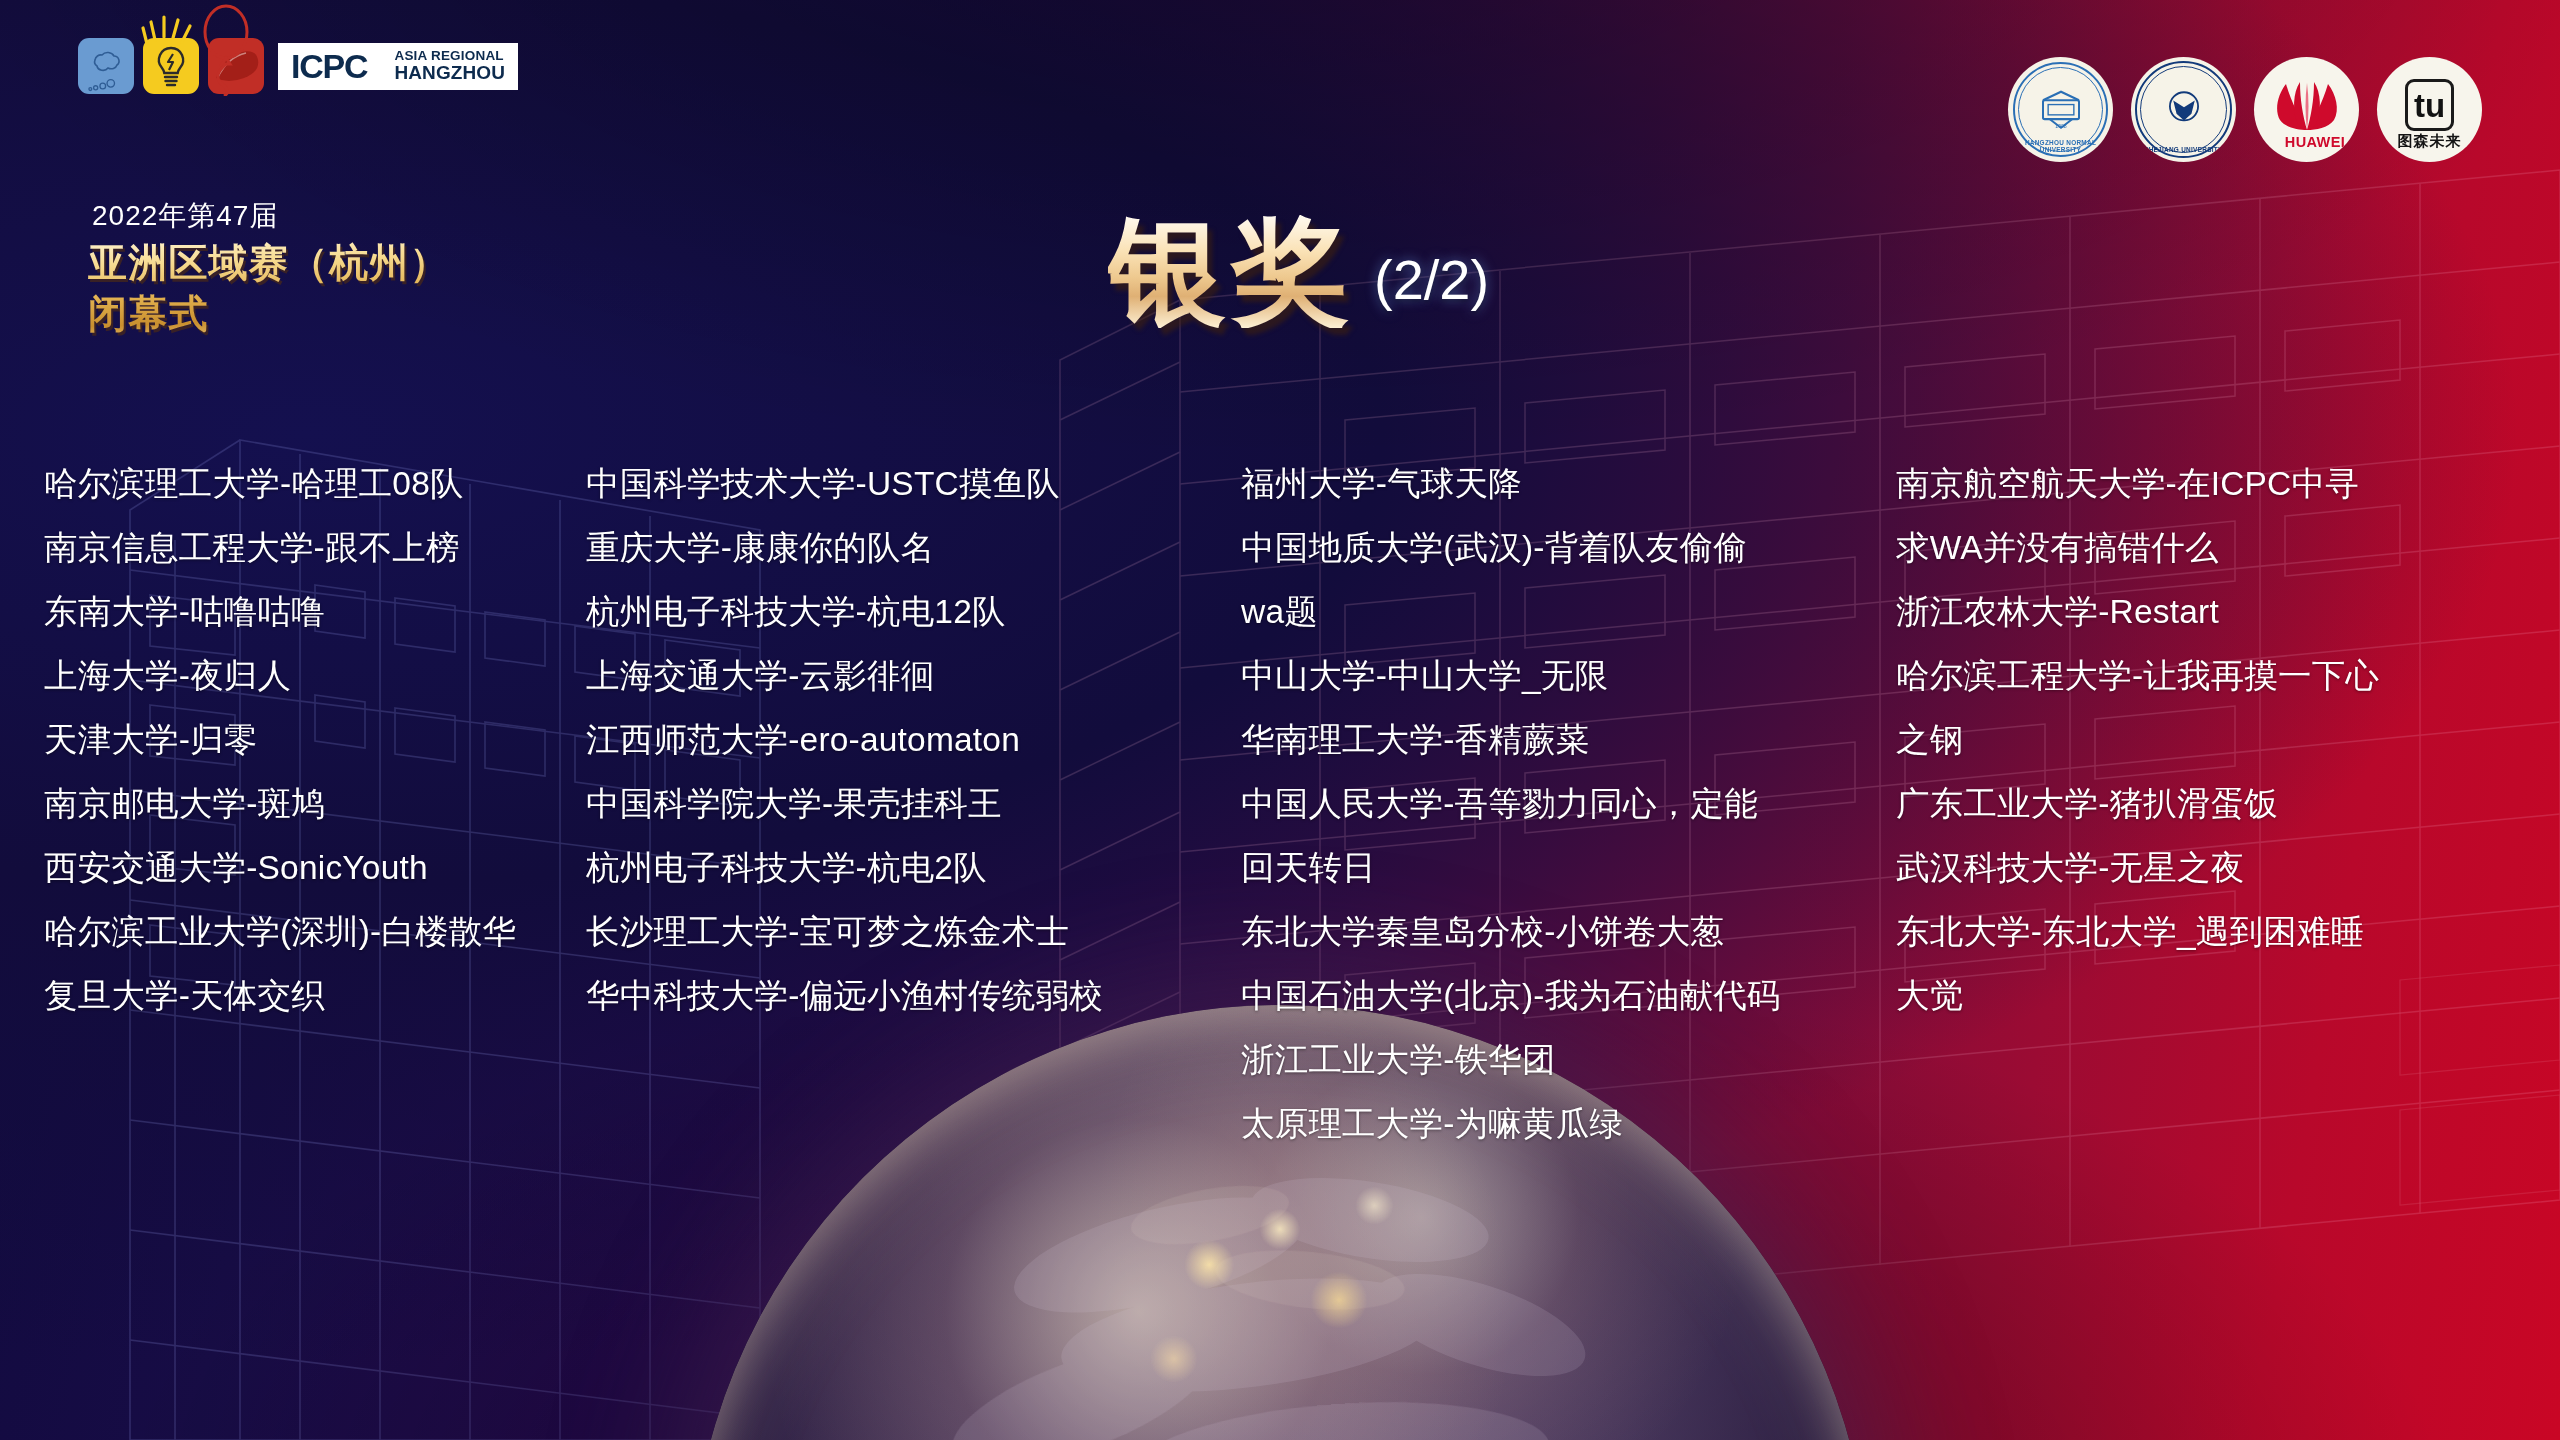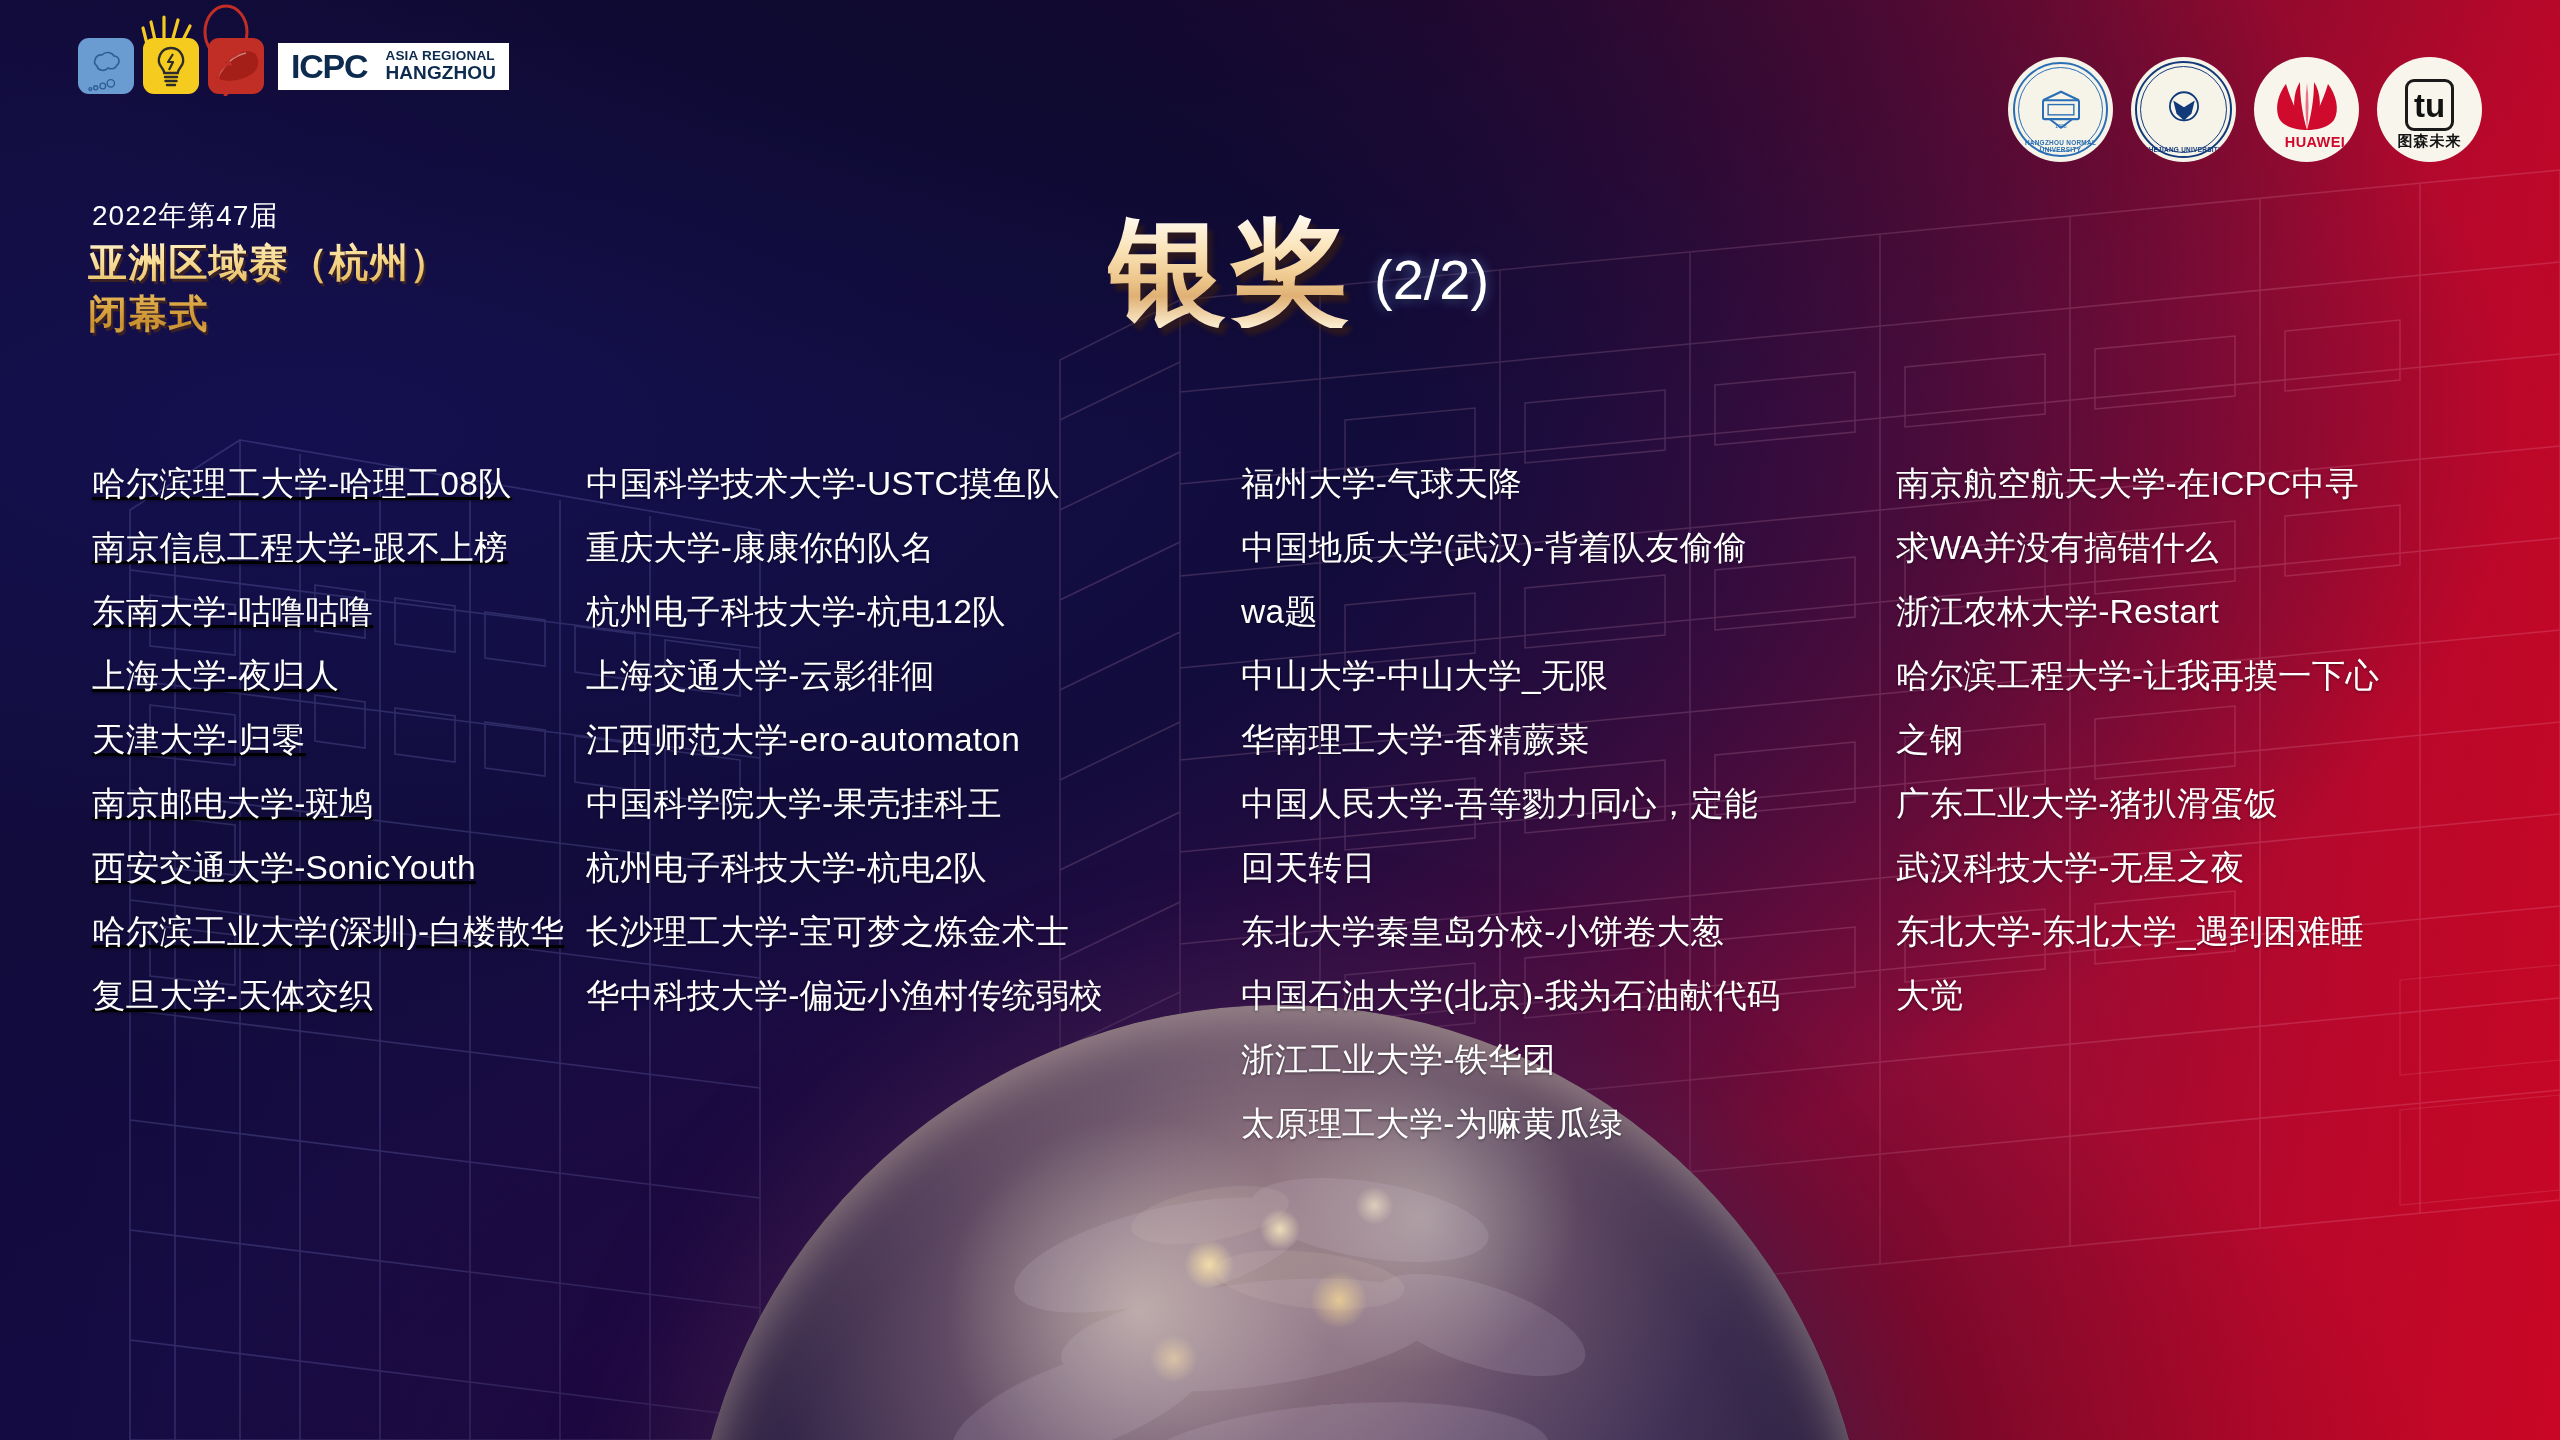--- a/index.html
+++ b/index.html
@@ -105,21 +105,21 @@
     position: absolute; left: 8px; top: 12px; width: 40px; height: 28px;
   }
   .tile .bulb { position: absolute; left: 11px; top: 7px; width: 34px; height: 42px; }
   .tile .swirl { position: absolute; left: 4px; top: 6px; width: 48px; height: 44px; }
   .rays { position: absolute; left: 63px; top: -24px; width: 56px; height: 34px; }
   .balloon { position: absolute; left: 116px; top: -34px; width: 64px; height: 92px; }
 
   .icpc-box {
     background: #ffffff;
     padding: 7px 13px 8px 13px;
-    display: flex; align-items: center; gap: 18px;
+    display: flex; align-items: center; gap: 27px;
     height: 47px;
   }
   .icpc-word {
     font-family: "Liberation Sans", sans-serif;
     font-weight: 700; font-size: 34px; letter-spacing: -1.2px;
     color: #0d2b4e; line-height: 1;
   }
   .icpc-sub {
     display: flex; flex-direction: column; line-height: 1.02;
   }
@@ -210,21 +210,21 @@
 
   
   .teams {
     position: absolute;
     left: 0; top: 452px; width: 2560px;
     display: flex;
   }
   .col {
     display: flex; flex-direction: column;
   }
-  .col-0 { width: 586px; padding-left: 92px; text-decoration: underline; }
+  .col-0 { width: 586px; padding-left: 44px; }
   .col-1 { width: 655px; padding-left: 0px; }
   .col-2 { width: 655px; padding-left: 0px; }
   .col-3 { width: 600px; padding-left: 0px; }
 
   .team {
     color: #ffffff;
     font-size: 33.5px;
     font-weight: 400;
     line-height: 1;
     height: 64px;

